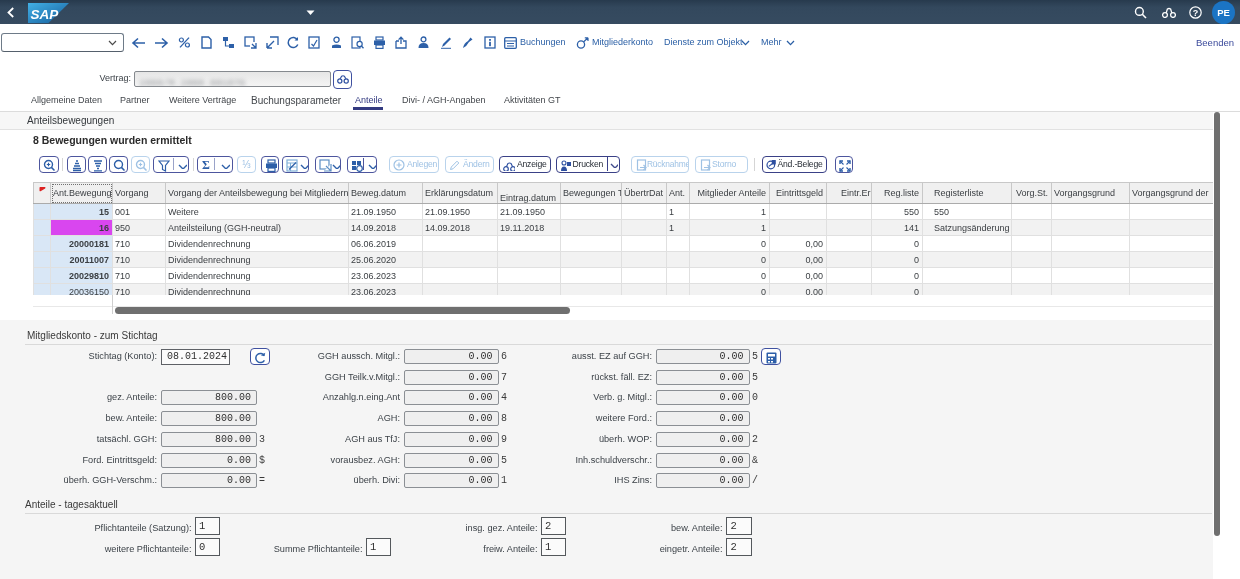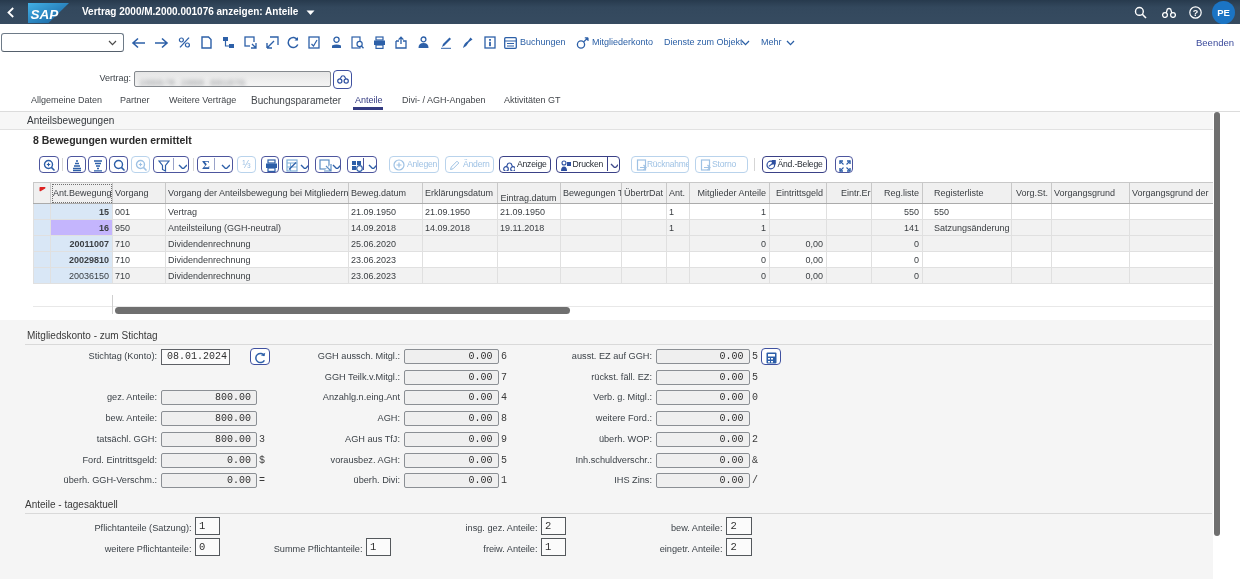--- a/index.html
+++ b/index.html
@@ -23,21 +23,20 @@
 <svg class="abs" style="left:28px;top:3px" width="41" height="20" viewBox="0 0 41 20">
       <defs>
         <linearGradient id="sapg" x1="0" y1="0" x2="1" y2="1">
           <stop offset="0" stop-color="#42b0e6"></stop>
           <stop offset="1" stop-color="#155d9b"></stop>
         </linearGradient>
       </defs>
       <path d="M0 0 H41 L20.5 20 H0 Z" fill="url(#sapg)"></path>
       <text x="2.5" y="15.5" font-family="Liberation Sans,sans-serif" font-size="13.5" font-weight="bold" font-style="italic" fill="#fff">SAP</text>
     </svg>
-<div class="abs" style="left:82px;top:0;height:24px;line-height:24px;font-size:10px;font-weight:bold;color:#ffffff;white-space:nowrap;">Vertrag 2000/M.2000.001076 anzeigen: Anteile</div>
 <svg class="abs" style="left:306px;top:10px" width="9" height="6" viewBox="0 0 9 6">
       <path d="M0.5 0.5 L4.5 5 L8.5 0.5 Z" fill="#fff"></path>
     </svg>
 <svg class="abs" style="left:1134px;top:6px" width="13" height="13" viewBox="0 0 13 13">
       <circle cx="5.4" cy="5.4" r="3.9" stroke="#fff" stroke-width="1.4" fill="none"></circle>
       <line x1="8.3" y1="8.3" x2="12" y2="12" stroke="#fff" stroke-width="1.6"></line>
     </svg>
 <svg class="abs" style="left:1162px;top:7px" width="14" height="11" viewBox="0 0 14 11">
       <circle cx="3" cy="8" r="2.4" stroke="#fff" stroke-width="1.3" fill="none"></circle>
       <circle cx="11" cy="8" r="2.4" stroke="#fff" stroke-width="1.3" fill="none"></circle>
@@ -343,69 +342,89 @@
           <td style="border:1px solid #c8c8c8;border-bottom:1px solid #ababab;padding:0 3px 0 2px;text-align:left;white-space:nowrap;overflow:hidden;">
             <svg style="position:absolute;margin-left:3px;margin-top:-6px" width="7" height="5" viewBox="0 0 7 5">
               <path d="M1.2 0.8 H5.8 L1.2 3.6 Z" fill="#d22" stroke="#d22" stroke-width="1.4" stroke-linejoin="round"></path>
             </svg>
           </td>
           <td style="border:1px solid #c8c8c8;border-bottom:1px solid #ababab;padding:0 3px 0 2px;text-align:left;white-space:nowrap;overflow:hidden;outline:1px dotted #707070;outline-offset:-2px;">Ant.Bewegung</td>
           <td style="border:1px solid #c8c8c8;border-bottom:1px solid #ababab;padding:0 3px 0 2px;text-align:left;white-space:nowrap;overflow:hidden;">Vorgang</td>
           <td style="border:1px solid #c8c8c8;border-bottom:1px solid #ababab;padding:0 3px 0 2px;text-align:center;white-space:nowrap;overflow:hidden;">Vorgang der Anteilsbewegung bei Mitgliedern</td>
           <td style="border:1px solid #c8c8c8;border-bottom:1px solid #ababab;padding:0 3px 0 2px;text-align:left;white-space:nowrap;overflow:hidden;">Beweg.datum</td>
           <td style="border:1px solid #c8c8c8;border-bottom:1px solid #ababab;padding:0 3px 0 2px;text-align:left;white-space:nowrap;overflow:hidden;">Erklärungsdatum</td>
-          <td style="border:1px solid #c8c8c8;border-bottom:1px solid #ababab;padding:10px 3px 0 2px;text-align:center;white-space:nowrap;overflow:hidden;">Eintrag.datum</td>
+          <td style="border:1px solid #c8c8c8;border-bottom:1px solid #ababab;padding:10px 3px 0 2px;text-align:left;white-space:nowrap;overflow:hidden;">Eintrag.datum</td>
           <td style="border:1px solid #c8c8c8;border-bottom:1px solid #ababab;padding:0 3px 0 2px;text-align:left;white-space:nowrap;overflow:hidden;">Bewegungen Tod</td>
           <td style="border:1px solid #c8c8c8;border-bottom:1px solid #ababab;padding:0 3px 0 2px;text-align:left;white-space:nowrap;overflow:hidden;">ÜbertrDat</td>
           <td style="border:1px solid #c8c8c8;border-bottom:1px solid #ababab;padding:0 3px 0 2px;text-align:left;white-space:nowrap;overflow:hidden;">Ant.</td>
           <td style="border:1px solid #c8c8c8;border-bottom:1px solid #ababab;padding:0 3px 0 2px;text-align:right;white-space:nowrap;overflow:hidden;">Mitglieder Anteile</td>
           <td style="border:1px solid #c8c8c8;border-bottom:1px solid #ababab;padding:0 3px 0 2px;text-align:right;white-space:nowrap;overflow:hidden;">Eintrittsgeld</td>
           <td style="border:1px solid #c8c8c8;border-bottom:1px solid #ababab;padding:0 3px 0 14px;text-align:left;white-space:nowrap;overflow:hidden;">Eintr.Erl.</td>
           <td style="border:1px solid #c8c8c8;border-bottom:1px solid #ababab;padding:0 3px 0 2px;text-align:right;white-space:nowrap;overflow:hidden;">Reg.liste</td>
           <td style="border:1px solid #c8c8c8;border-bottom:1px solid #ababab;padding:0 3px 0 11px;text-align:left;white-space:nowrap;overflow:hidden;">Registerliste</td>
           <td style="border:1px solid #c8c8c8;border-bottom:1px solid #ababab;padding:0 3px 0 2px;text-align:right;white-space:nowrap;overflow:hidden;">Vorg.St.</td>
           <td style="border:1px solid #c8c8c8;border-bottom:1px solid #ababab;padding:0 3px 0 2px;text-align:left;white-space:nowrap;overflow:hidden;">Vorgangsgrund</td>
           <td style="border:1px solid #c8c8c8;border-bottom:1px solid #ababab;padding:0 3px 0 2px;text-align:left;white-space:nowrap;overflow:hidden;">Vorgangsgrund der</td>
         </tr>
         <tr style="height:16px;background:#ffffff;">
           <td style="border:1px solid #e0e0e0;padding:0 3px 0 2px;text-align:left;background:#d9e7f6;font-weight:normal;white-space:nowrap;overflow:hidden;"></td>
           <td style="border:1px solid #e0e0e0;padding:0 3px 0 2px;text-align:right;background:#d9e7f6;font-weight:bold;white-space:nowrap;overflow:hidden;">15</td>
           <td style="border:1px solid #e0e0e0;padding:0 3px 0 2px;text-align:left;background:inherit;font-weight:normal;white-space:nowrap;overflow:hidden;">001</td>
-          <td style="border:1px solid #e0e0e0;padding:0 3px 0 2px;text-align:left;background:inherit;font-weight:normal;white-space:nowrap;overflow:hidden;">Vertrag</td>
+          <td style="border:1px solid #e0e0e0;padding:0 3px 0 2px;text-align:left;background:inherit;font-weight:normal;white-space:nowrap;overflow:hidden;">Weitere</td>
           <td style="border:1px solid #e0e0e0;padding:0 3px 0 2px;text-align:left;background:inherit;font-weight:normal;white-space:nowrap;overflow:hidden;">21.09.1950</td>
           <td style="border:1px solid #e0e0e0;padding:0 3px 0 2px;text-align:left;background:inherit;font-weight:normal;white-space:nowrap;overflow:hidden;">21.09.1950</td>
           <td style="border:1px solid #e0e0e0;padding:0 3px 0 2px;text-align:left;background:inherit;font-weight:normal;white-space:nowrap;overflow:hidden;">21.09.1950</td>
           <td style="border:1px solid #e0e0e0;padding:0 3px 0 2px;text-align:left;background:inherit;font-weight:normal;white-space:nowrap;overflow:hidden;"></td>
           <td style="border:1px solid #e0e0e0;padding:0 3px 0 2px;text-align:left;background:inherit;font-weight:normal;white-space:nowrap;overflow:hidden;"></td>
           <td style="border:1px solid #e0e0e0;padding:0 3px 0 2px;text-align:left;background:inherit;font-weight:normal;white-space:nowrap;overflow:hidden;">1</td>
           <td style="border:1px solid #e0e0e0;padding:0 3px 0 2px;text-align:right;background:inherit;font-weight:normal;white-space:nowrap;overflow:hidden;">1</td>
           <td style="border:1px solid #e0e0e0;padding:0 3px 0 2px;text-align:right;background:inherit;font-weight:normal;white-space:nowrap;overflow:hidden;"></td>
           <td style="border:1px solid #e0e0e0;padding:0 3px 0 2px;text-align:left;background:inherit;font-weight:normal;white-space:nowrap;overflow:hidden;"></td>
           <td style="border:1px solid #e0e0e0;padding:0 3px 0 2px;text-align:right;background:inherit;font-weight:normal;white-space:nowrap;overflow:hidden;">550</td>
           <td style="border:1px solid #e0e0e0;padding:0 3px 0 11px;text-align:left;background:inherit;font-weight:normal;white-space:nowrap;overflow:hidden;">550</td>
           <td style="border:1px solid #e0e0e0;padding:0 3px 0 2px;text-align:left;background:inherit;font-weight:normal;white-space:nowrap;overflow:hidden;"></td>
           <td style="border:1px solid #e0e0e0;padding:0 3px 0 2px;text-align:left;background:inherit;font-weight:normal;white-space:nowrap;overflow:hidden;"></td>
           <td style="border:1px solid #e0e0e0;padding:0 3px 0 2px;text-align:left;background:inherit;font-weight:normal;white-space:nowrap;overflow:hidden;"></td>
         </tr>
         <tr style="height:16px;background:#f2f2f2;">
           <td style="border:1px solid #e0e0e0;padding:0 3px 0 2px;text-align:left;background:#d9e7f6;font-weight:normal;white-space:nowrap;overflow:hidden;"></td>
-          <td style="border:1px solid #e0e0e0;padding:0 3px 0 2px;text-align:right;background:#c4b5fd;font-weight:bold;white-space:nowrap;overflow:hidden;">16</td>
+          <td style="border:1px solid #e0e0e0;padding:0 3px 0 2px;text-align:right;background:#d946ef;font-weight:bold;white-space:nowrap;overflow:hidden;">16</td>
           <td style="border:1px solid #e0e0e0;padding:0 3px 0 2px;text-align:left;background:inherit;font-weight:normal;white-space:nowrap;overflow:hidden;">950</td>
           <td style="border:1px solid #e0e0e0;padding:0 3px 0 2px;text-align:left;background:inherit;font-weight:normal;white-space:nowrap;overflow:hidden;">Anteilsteilung (GGH-neutral)</td>
           <td style="border:1px solid #e0e0e0;padding:0 3px 0 2px;text-align:left;background:inherit;font-weight:normal;white-space:nowrap;overflow:hidden;">14.09.2018</td>
           <td style="border:1px solid #e0e0e0;padding:0 3px 0 2px;text-align:left;background:inherit;font-weight:normal;white-space:nowrap;overflow:hidden;">14.09.2018</td>
           <td style="border:1px solid #e0e0e0;padding:0 3px 0 2px;text-align:left;background:inherit;font-weight:normal;white-space:nowrap;overflow:hidden;">19.11.2018</td>
           <td style="border:1px solid #e0e0e0;padding:0 3px 0 2px;text-align:left;background:inherit;font-weight:normal;white-space:nowrap;overflow:hidden;"></td>
           <td style="border:1px solid #e0e0e0;padding:0 3px 0 2px;text-align:left;background:inherit;font-weight:normal;white-space:nowrap;overflow:hidden;"></td>
           <td style="border:1px solid #e0e0e0;padding:0 3px 0 2px;text-align:left;background:inherit;font-weight:normal;white-space:nowrap;overflow:hidden;">1</td>
           <td style="border:1px solid #e0e0e0;padding:0 3px 0 2px;text-align:right;background:inherit;font-weight:normal;white-space:nowrap;overflow:hidden;">1</td>
           <td style="border:1px solid #e0e0e0;padding:0 3px 0 2px;text-align:right;background:inherit;font-weight:normal;white-space:nowrap;overflow:hidden;"></td>
           <td style="border:1px solid #e0e0e0;padding:0 3px 0 2px;text-align:left;background:inherit;font-weight:normal;white-space:nowrap;overflow:hidden;"></td>
           <td style="border:1px solid #e0e0e0;padding:0 3px 0 2px;text-align:right;background:inherit;font-weight:normal;white-space:nowrap;overflow:hidden;">141</td>
           <td style="border:1px solid #e0e0e0;padding:0 3px 0 11px;text-align:left;background:inherit;font-weight:normal;white-space:nowrap;overflow:hidden;">Satzungsänderung</td>
+          <td style="border:1px solid #e0e0e0;padding:0 3px 0 2px;text-align:left;background:inherit;font-weight:normal;white-space:nowrap;overflow:hidden;"></td>
+          <td style="border:1px solid #e0e0e0;padding:0 3px 0 2px;text-align:left;background:inherit;font-weight:normal;white-space:nowrap;overflow:hidden;"></td>
+          <td style="border:1px solid #e0e0e0;padding:0 3px 0 2px;text-align:left;background:inherit;font-weight:normal;white-space:nowrap;overflow:hidden;"></td>
+        </tr>
+        <tr style="height:16px;background:#ffffff;">
+          <td style="border:1px solid #e0e0e0;padding:0 3px 0 2px;text-align:left;background:#d9e7f6;font-weight:normal;white-space:nowrap;overflow:hidden;"></td>
+          <td style="border:1px solid #e0e0e0;padding:0 3px 0 2px;text-align:right;background:#d9e7f6;font-weight:bold;white-space:nowrap;overflow:hidden;">20000181</td>
+          <td style="border:1px solid #e0e0e0;padding:0 3px 0 2px;text-align:left;background:inherit;font-weight:normal;white-space:nowrap;overflow:hidden;">710</td>
+          <td style="border:1px solid #e0e0e0;padding:0 3px 0 2px;text-align:left;background:inherit;font-weight:normal;white-space:nowrap;overflow:hidden;">Dividendenrechnung</td>
+          <td style="border:1px solid #e0e0e0;padding:0 3px 0 2px;text-align:left;background:inherit;font-weight:normal;white-space:nowrap;overflow:hidden;">06.06.2019</td>
+          <td style="border:1px solid #e0e0e0;padding:0 3px 0 2px;text-align:left;background:inherit;font-weight:normal;white-space:nowrap;overflow:hidden;"></td>
+          <td style="border:1px solid #e0e0e0;padding:0 3px 0 2px;text-align:left;background:inherit;font-weight:normal;white-space:nowrap;overflow:hidden;"></td>
+          <td style="border:1px solid #e0e0e0;padding:0 3px 0 2px;text-align:left;background:inherit;font-weight:normal;white-space:nowrap;overflow:hidden;"></td>
+          <td style="border:1px solid #e0e0e0;padding:0 3px 0 2px;text-align:left;background:inherit;font-weight:normal;white-space:nowrap;overflow:hidden;"></td>
+          <td style="border:1px solid #e0e0e0;padding:0 3px 0 2px;text-align:left;background:inherit;font-weight:normal;white-space:nowrap;overflow:hidden;"></td>
+          <td style="border:1px solid #e0e0e0;padding:0 3px 0 2px;text-align:right;background:inherit;font-weight:normal;white-space:nowrap;overflow:hidden;">0</td>
+          <td style="border:1px solid #e0e0e0;padding:0 3px 0 2px;text-align:right;background:inherit;font-weight:normal;white-space:nowrap;overflow:hidden;">0,00</td>
+          <td style="border:1px solid #e0e0e0;padding:0 3px 0 2px;text-align:left;background:inherit;font-weight:normal;white-space:nowrap;overflow:hidden;"></td>
+          <td style="border:1px solid #e0e0e0;padding:0 3px 0 2px;text-align:right;background:inherit;font-weight:normal;white-space:nowrap;overflow:hidden;">0</td>
+          <td style="border:1px solid #e0e0e0;padding:0 3px 0 11px;text-align:left;background:inherit;font-weight:normal;white-space:nowrap;overflow:hidden;"></td>
           <td style="border:1px solid #e0e0e0;padding:0 3px 0 2px;text-align:left;background:inherit;font-weight:normal;white-space:nowrap;overflow:hidden;"></td>
           <td style="border:1px solid #e0e0e0;padding:0 3px 0 2px;text-align:left;background:inherit;font-weight:normal;white-space:nowrap;overflow:hidden;"></td>
           <td style="border:1px solid #e0e0e0;padding:0 3px 0 2px;text-align:left;background:inherit;font-weight:normal;white-space:nowrap;overflow:hidden;"></td>
         </tr>
         <tr style="height:16px;background:#f2f2f2;">
           <td style="border:1px solid #e0e0e0;padding:0 3px 0 2px;text-align:left;background:#d9e7f6;font-weight:normal;white-space:nowrap;overflow:hidden;"></td>
           <td style="border:1px solid #e0e0e0;padding:0 3px 0 2px;text-align:right;background:#d9e7f6;font-weight:bold;white-space:nowrap;overflow:hidden;">20011007</td>
           <td style="border:1px solid #e0e0e0;padding:0 3px 0 2px;text-align:left;background:inherit;font-weight:normal;white-space:nowrap;overflow:hidden;">710</td>
           <td style="border:1px solid #e0e0e0;padding:0 3px 0 2px;text-align:left;background:inherit;font-weight:normal;white-space:nowrap;overflow:hidden;">Dividendenrechnung</td>
           <td style="border:1px solid #e0e0e0;padding:0 3px 0 2px;text-align:left;background:inherit;font-weight:normal;white-space:nowrap;overflow:hidden;margin-top:42px;">25.06.2020</td>

